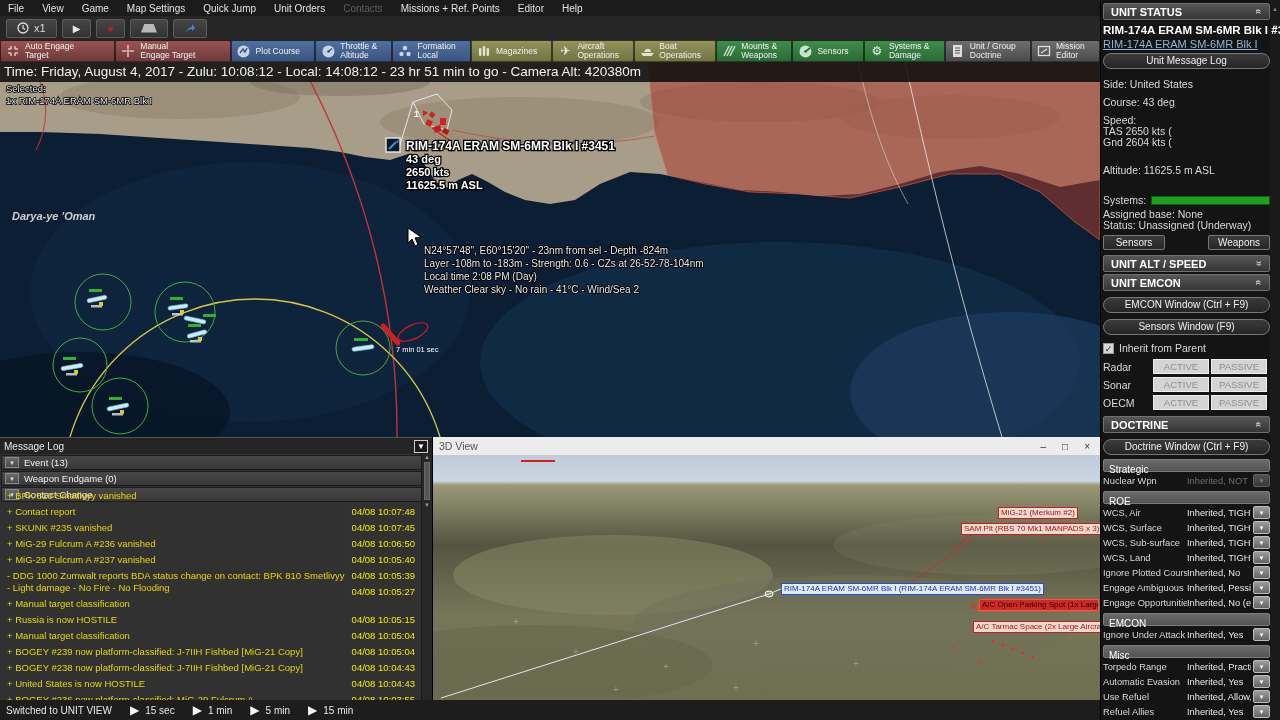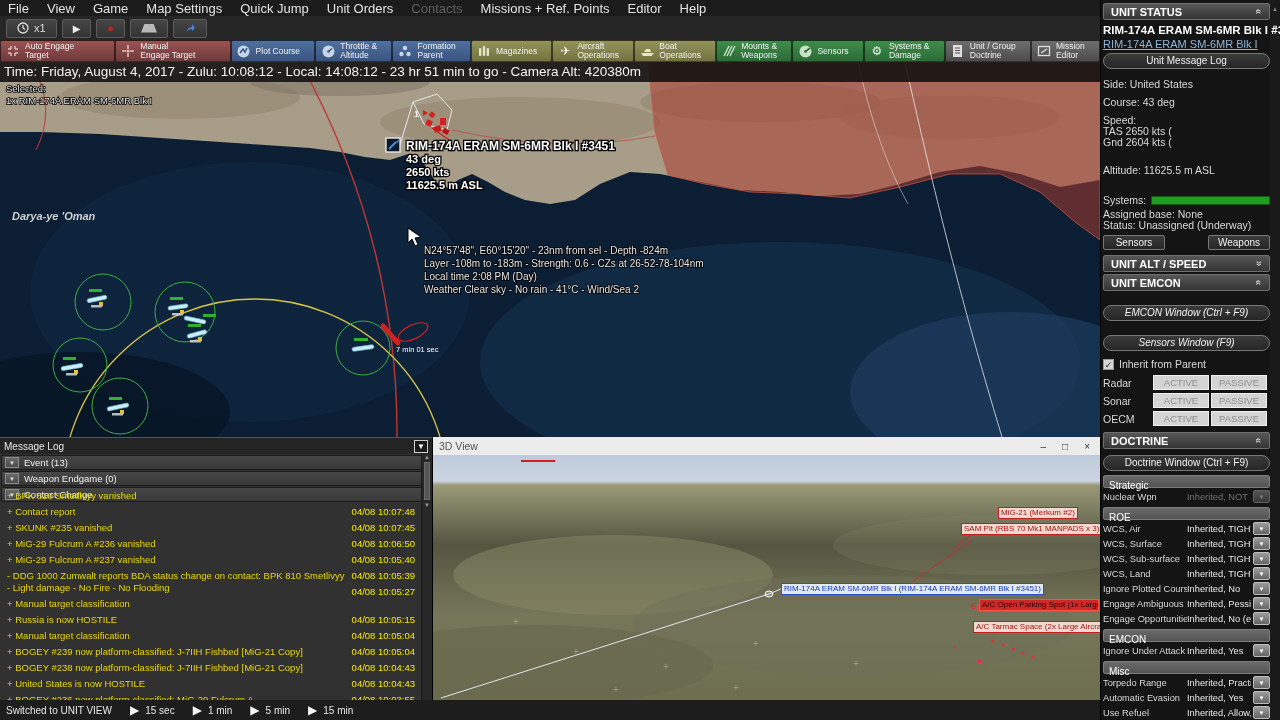--- a/index.html
+++ b/index.html
@@ -3,21 +3,21 @@
 <meta charset="utf-8">
 <style>
   * { margin:0; padding:0; box-sizing:border-box; }
   html,body { width:1280px; height:720px; overflow:hidden; background:#000; font-family:"Liberation Sans",sans-serif; }
   #app { position:relative; width:1280px; height:720px; background:#111; }
 
   
   #left { position:absolute; left:0; top:0; width:1100px; height:720px; }
 
   
-  #menubar { position:absolute; left:0; top:0; width:1100px; height:16px; background:#1b1b1b; display:flex; align-items:center; gap:18px; padding:0 8px; font-size:13px; color:#e3e3e3; }
+  #menubar { position:absolute; left:0; top:0; width:1100px; height:16px; background:#1b1b1b; display:flex; align-items:center; gap:18px; padding:0 8px; font-size:10px; color:#e3e3e3; }
   .menu-item { cursor:default; white-space:nowrap; }
   .menu-item.disabled { color:#5f5f5f; }
 
   
   #controlbar { position:absolute; left:0; top:16px; width:1100px; height:24px; background:#262626; display:flex; align-items:center; gap:5px; padding:0 6px; }
   .ctl-btn { height:19px; background:linear-gradient(#454545,#333); border:1px solid #5c5c5c; border-radius:2px; color:#ddd; display:flex; align-items:center; justify-content:center; gap:5px; padding:0 10px; font-size:11px; }
   .ctl-play { color:#e8e8e8; font-size:10px; }
   .ctl-rec { color:#c42020; font-size:11px; }
   .trapezoid { width:16px; height:9px; background:#b9b9b9; clip-path:polygon(22% 0,78% 0,100% 100%,0 100%); }
 
@@ -74,21 +74,21 @@
   .chev { margin-left:auto; display:inline-block; transform:rotate(90deg); font-size:10px; color:#cfcfcf; }
   .rp-btn { display:block; width:100%; height:16px; background:linear-gradient(#3a3a3a,#262626); border:1px solid #777; border-radius:8px; color:#f0f0f0; font-size:10px; text-align:center; line-height:14px; font-family:inherit; }
   .us-title { margin-top:4px; font-weight:bold; font-size:11.5px; color:#fff; text-align:center; white-space:nowrap; }
   .us-link { margin-top:2px; color:#8fb4d6; text-decoration:underline; font-size:11px; white-space:nowrap; }
   .us-line { margin-top:6px; }
   .tight { margin-top:0; line-height:11px; }
   .sys-row { display:flex; align-items:center; gap:5px; margin-top:18px; }
   .sys-bar { flex:1; height:9px; background:#1f9e1f; border:1px solid #0c5c0c; }
   .btn-pair { display:flex; justify-content:space-between; margin-top:4px; }
   .btn-half { width:62px; height:15px; background:linear-gradient(#3a3a3a,#262626); border:1px solid #777; border-radius:2px; color:#f0f0f0; font-size:10px; text-align:center; line-height:13px; }
-  .emcon-btn { margin-top:14px;font-style:italic; }
+  .emcon-btn { margin-top:6px; }
   .cb-row { display:flex; align-items:center; gap:5px; margin-top:7px; }
   .cb-box { width:11px; height:11px; background:#d6d6d6; border:1px solid #999; color:#222; font-size:9px; line-height:10px; text-align:center; }
   .em-grid { margin-top:5px; }
   .em-row { display:flex; align-items:center; margin-top:3px; }
   .em-label { width:48px; }
   .em-btn { width:56px; height:15px; background:#d4d4d4; border:1px solid #efefef; color:#8e8e8e; font-size:9.5px; text-align:center; line-height:13px; margin-left:2px; }
   .sub-hdr { height:13px; background:linear-gradient(#6a6a6a,#545454); border:1px solid #7c7c7c; border-radius:2px; color:#fff; font-size:10px; padding:4px 5px; line-height:12px; margin-top:4px; }
   .doc-row { display:flex; align-items:center; margin-top:2px; height:13px; }
   .doc-label { width:84px; font-size:9.3px; white-space:nowrap; overflow:hidden; }
   .doc-value { flex:1; font-size:9.3px; white-space:nowrap; overflow:hidden; color:#e8e8e8; }
@@ -172,21 +172,21 @@
       <span>Throttle &amp;
 Altitude</span>
     </div>
     <div class="tb-btn tb-blue">
       <span class="tb-icon"><svg width="14" height="14" viewBox="0 0 14 14">
               <circle cx="7" cy="4" r="2.2" fill="#d7e2f2"></circle>
               <circle cx="3.5" cy="10" r="2.2" fill="#d7e2f2"></circle>
               <circle cx="10.5" cy="10" r="2.2" fill="#d7e2f2"></circle>
             </svg></span>
       <span>Formation
-Parent</span>
+Local</span>
     </div>
     <div class="tb-btn tb-olive">
       <span class="tb-icon"><svg width="14" height="14" viewBox="0 0 14 14">
               <rect x="2" y="4" width="2.4" height="8" rx="1" fill="#efefd8"></rect>
               <rect x="5.8" y="2" width="2.4" height="10" rx="1" fill="#efefd8"></rect>
               <rect x="9.6" y="4" width="2.4" height="8" rx="1" fill="#efefd8"></rect>
             </svg></span>
       <span>Magazines</span>
     </div>
     <div class="tb-btn tb-olive">

